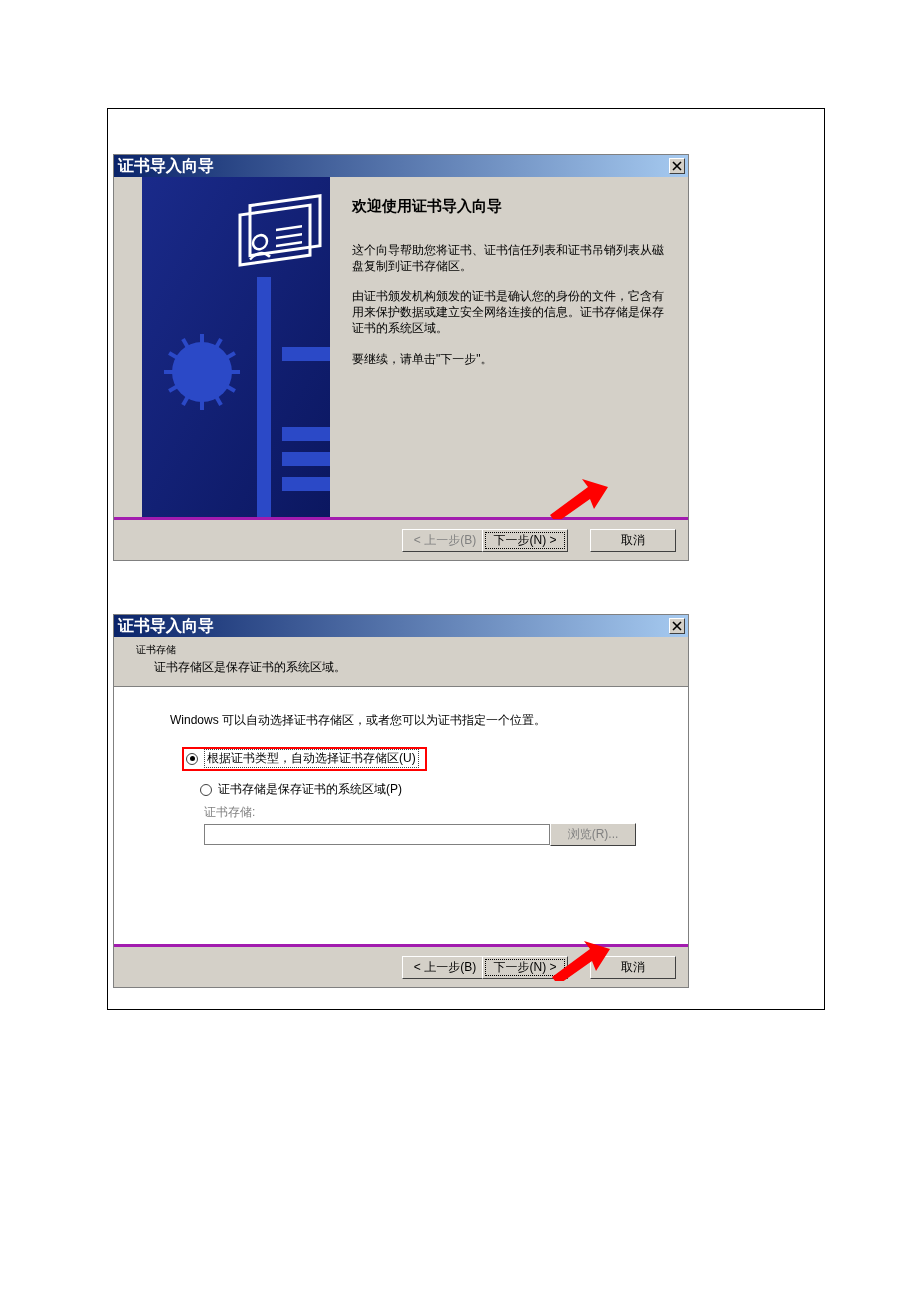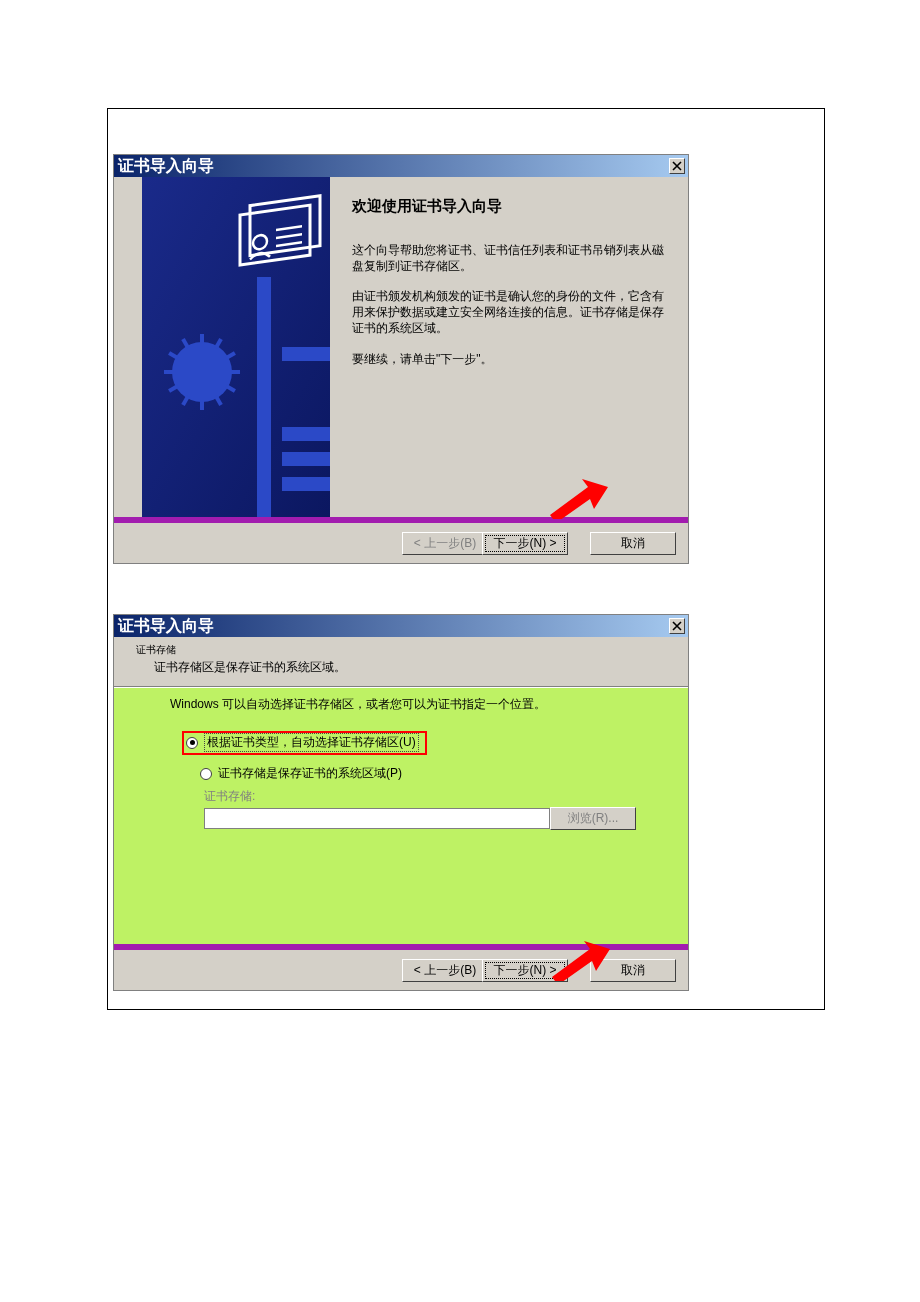--- a/index.html
+++ b/index.html
@@ -59,21 +59,21 @@
     border-bottom-color: #404040;
     box-sizing: border-box;
     display: flex;
     align-items: center;
     justify-content: center;
   }
   .title-x svg { width: 10px; height: 10px; }
 
   .btnbar {
     height: 40px;
-    border-top: 6px solid #a21caf;
+    border-top: 3px solid #a21caf;
     display: flex;
     align-items: center;
     justify-content: flex-end;
     padding-right: 12px;
     gap: 4px;
     background: #d4d0c8;
   }
   .w2kbtn {
     width: 86px;
     height: 23px;
@@ -132,22 +132,22 @@
   .dialog2 { left: 113px; top: 614px; }
   .dlg2-header {
     background: #d4d0c8;
     padding-left: 22px;
     padding-top: 6px;
   }
   .dlg2-header .h-title { font-size: 10px; font-weight: normal; }
   .dlg2-header .h-sub { font-size: 12px; padding-left: 18px; padding-top: 2px; padding-bottom: 10px; }
   .dlg2-header-bot { height: 1px; background: #808080; border-bottom: 1px solid #ffffff; }
   .dlg2-body {
-    background: #bef264;
-    padding: 8px 26px 20px 56px;
+    background: #ffffff;
+    padding: 24px 26px 20px 56px;
     font-size: 12px;
     min-height: 256px;
     box-sizing: border-box;
   }
   .dlg2-body .prompt { margin-bottom: 14px; }
   .radio-row {
     display: flex;
     align-items: center;
     gap: 6px;
     margin: 4px 0 6px 30px;

